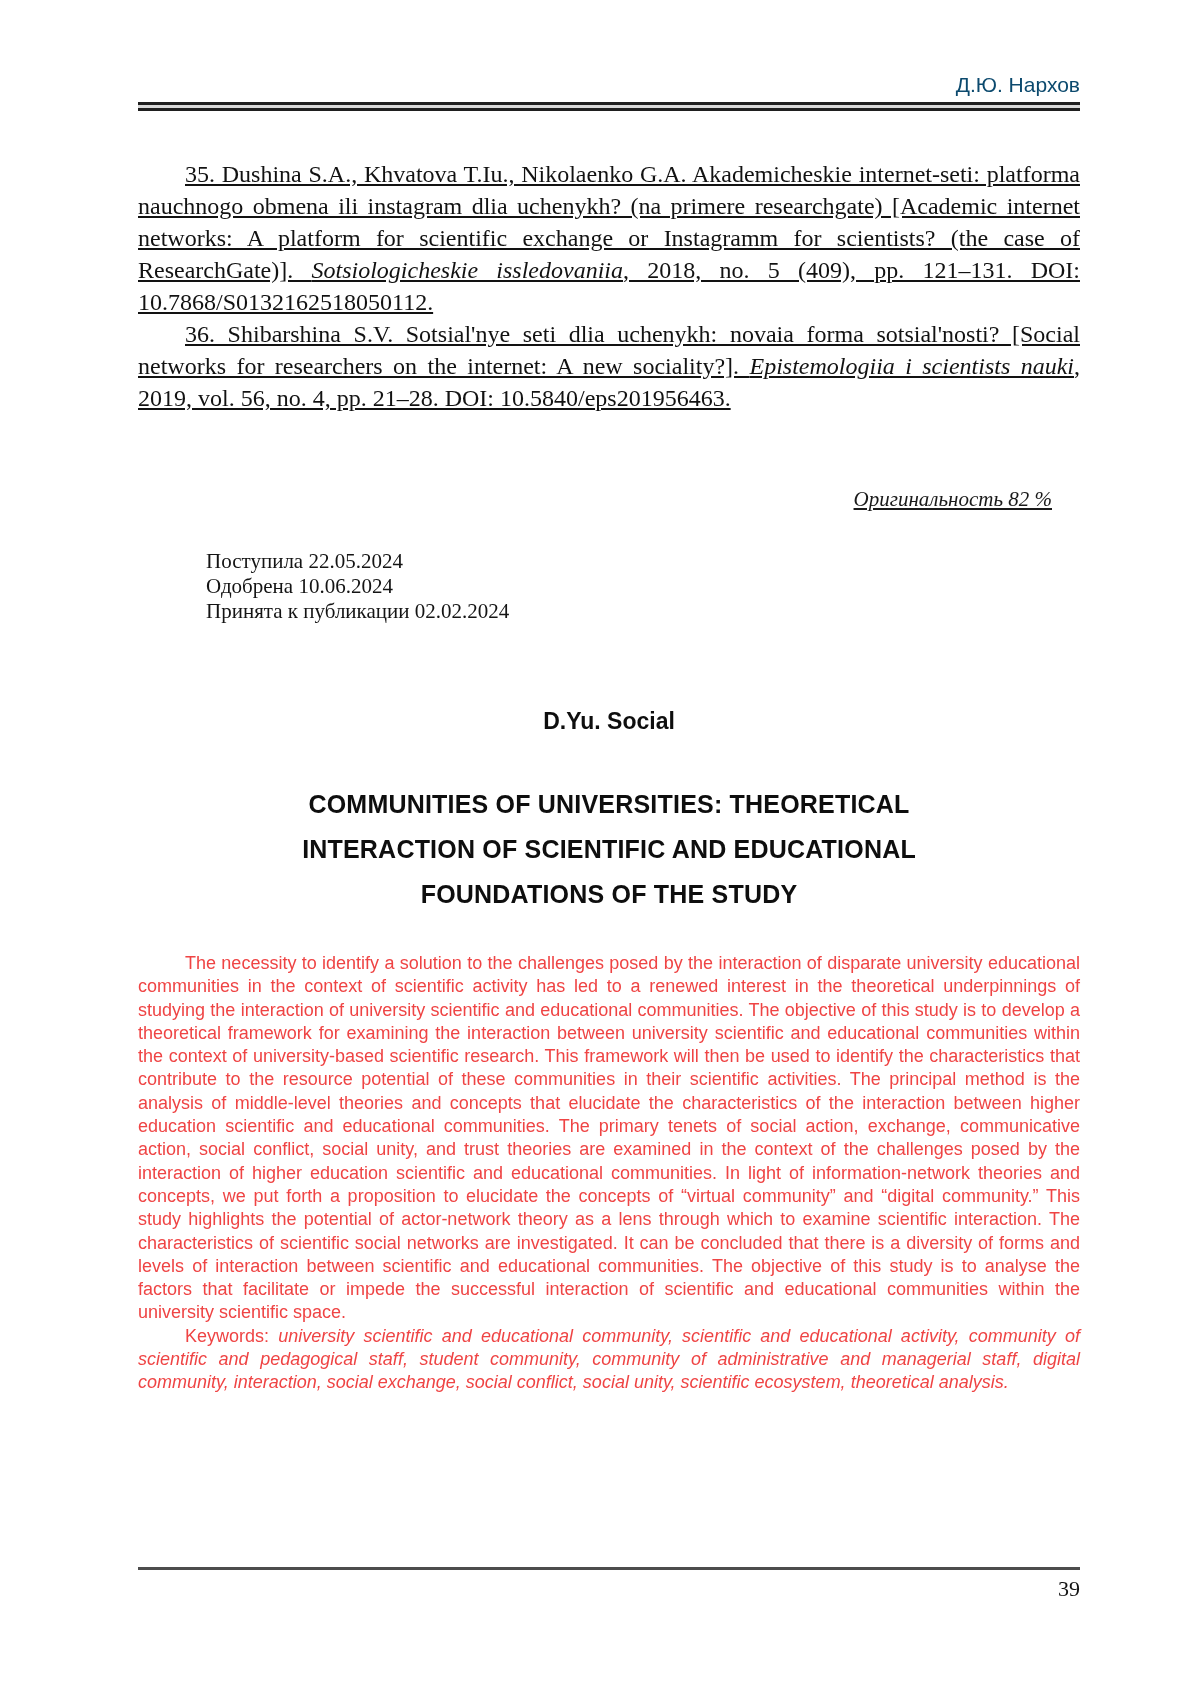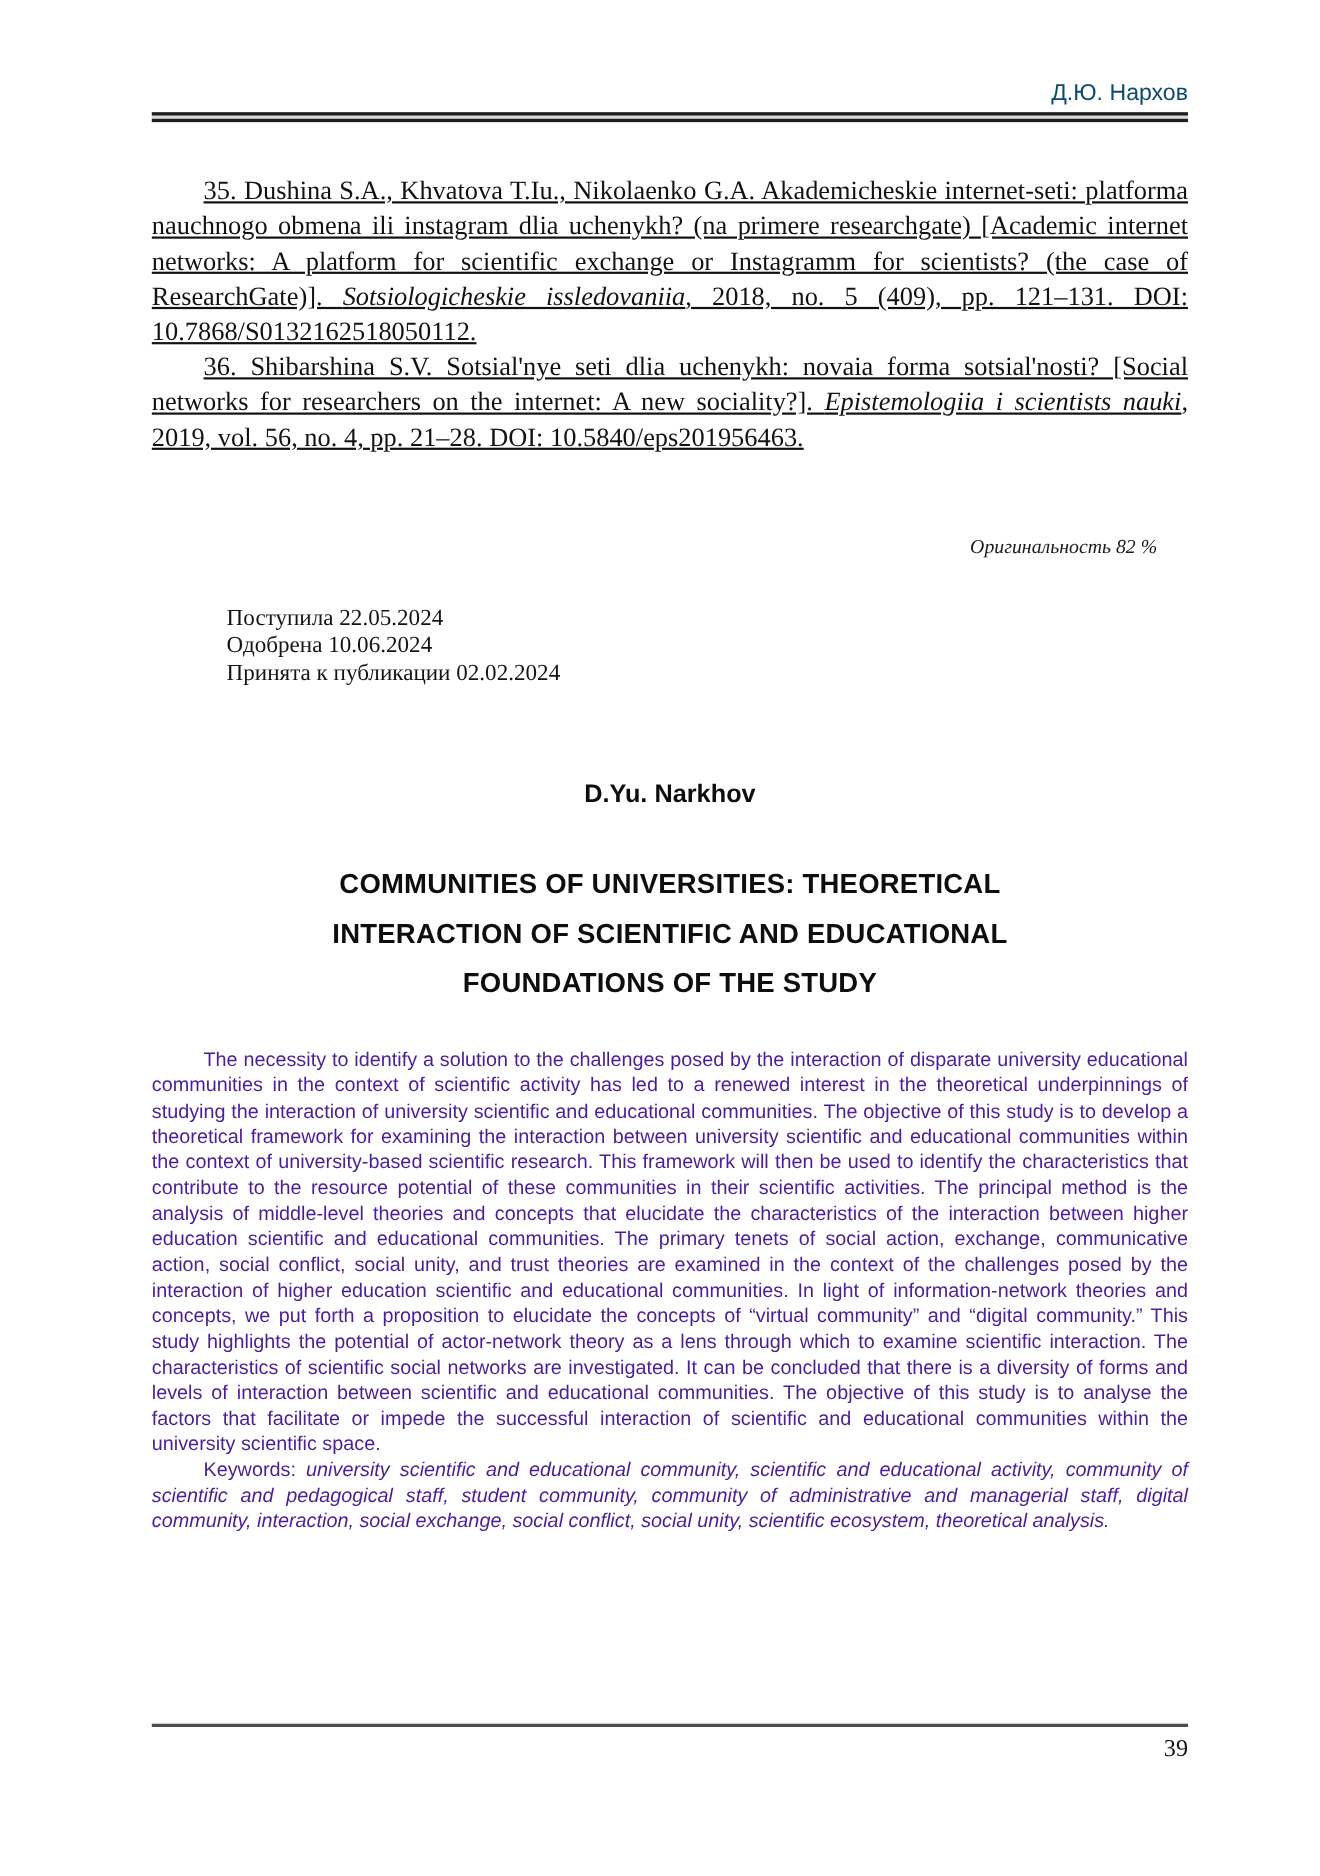--- a/index.html
+++ b/index.html
@@ -49,22 +49,23 @@
     text-decoration: underline;
   }
   .it { font-style: italic; }
   .originality {
     top: 487px;
     text-align: right;
     padding-right: 28px;
     box-sizing: border-box;
     font-family: "Liberation Serif", serif;
     font-style: italic;
-    font-size: 18px;
+    font-size: 21px;
     color: #1a1a1a;
+    text-decoration: underline;
   }
   .dates-row {
     top: 549px;
     display: flex;
     justify-content: space-between;
     padding-left: 68px;
     padding-right: 20px;
     box-sizing: border-box;
     font-family: "Liberation Serif", serif;
     font-size: 21px;
@@ -88,21 +89,21 @@
     line-height: 45px;
     letter-spacing: 0.2px;
     color: #0e0e0e;
   }
   .abstract-block {
     top: 952px;
     font-family: "Liberation Sans", sans-serif;
     font-size: 18px;
     line-height: 23.3px;
     text-align: justify;
-    color: #4c1d95;
+    color: #ef4444;
   }
   .abstract-block p {
     margin: 0;
     text-indent: 47px;
   }
   .footer-rule {
     top: 1567px;
     height: 3px;
     background: #4d4d4d;
   }
@@ -129,21 +130,21 @@
   </div>
 
   <div class="abs originality">Оригинальность 82 %</div>
 
   <div class="abs dates-row">
     <span>Поступила 22.05.2024</span>
     <span>Одобрена 10.06.2024</span>
     <span>Принята к публикации 02.02.2024</span>
   </div>
 
-  <div class="abs author">D.Yu. Narkhov</div>
+  <div class="abs author">D.Yu. Social</div>
 
   <div class="abs article-title">
     <div>COMMUNITIES OF UNIVERSITIES: THEORETICAL</div>
     <div>INTERACTION OF SCIENTIFIC AND EDUCATIONAL</div>
     <div>FOUNDATIONS OF THE STUDY</div>
   </div>
 
   <div class="abs abstract-block">
     <p>The necessity to identify a solution to the challenges posed by the interaction of disparate university educational communities in the context of scientific activity has led to a renewed interest in the theoretical underpinnings of studying the interaction of university scientific and educational communities. The objective of this study is to develop a theoretical framework for examining the interaction between university scientific and educational communities within the context of university-based scientific research. This framework will then be used to identify the characteristics that contribute to the resource potential of these communities in their scientific activities. The principal method is the analysis of middle-level theories and concepts that elucidate the characteristics of the interaction between higher education scientific and educational communities. The primary tenets of social action, exchange, communicative action, social conflict, social unity, and trust theories are examined in the context of the challenges posed by the interaction of higher education scientific and educational communities. In light of information-network theories and concepts, we put forth a proposition to elucidate the concepts of “virtual community” and “digital community.” This study highlights the potential of actor-network theory as a lens through which to examine scientific interaction. The characteristics of scientific social networks are investigated. It can be concluded that there is a diversity of forms and levels of interaction between scientific and educational communities. The objective of this study is to analyse the factors that facilitate or impede the successful interaction of scientific and educational communities within the university scientific space.</p>
     <p><span>Keywords: </span><span class="it">university scientific and educational community, scientific and educational activity, community of scientific and pedagogical staff, student community, community of administrative and managerial staff, digital community, interaction, social exchange, social conflict, social unity, scientific ecosystem, theoretical analysis.</span></p>

